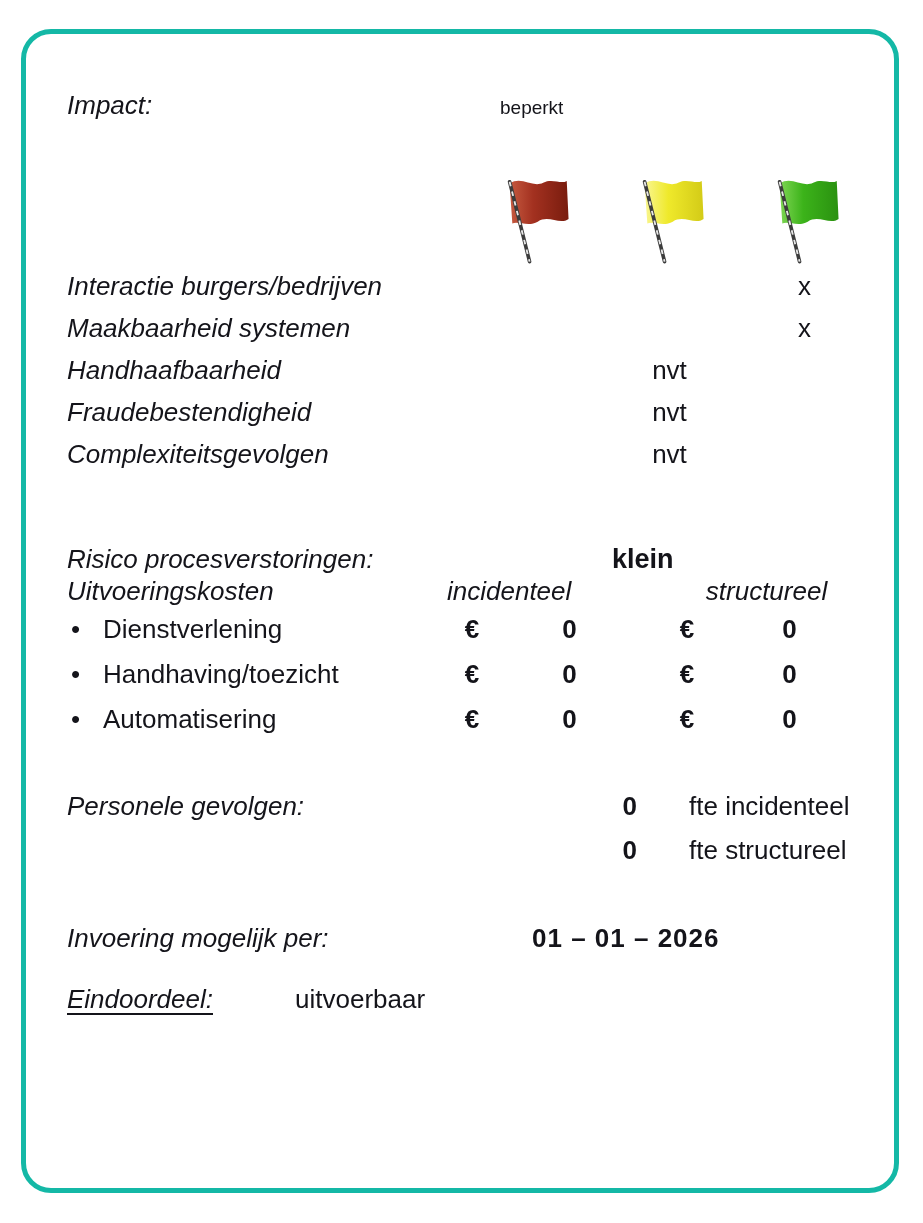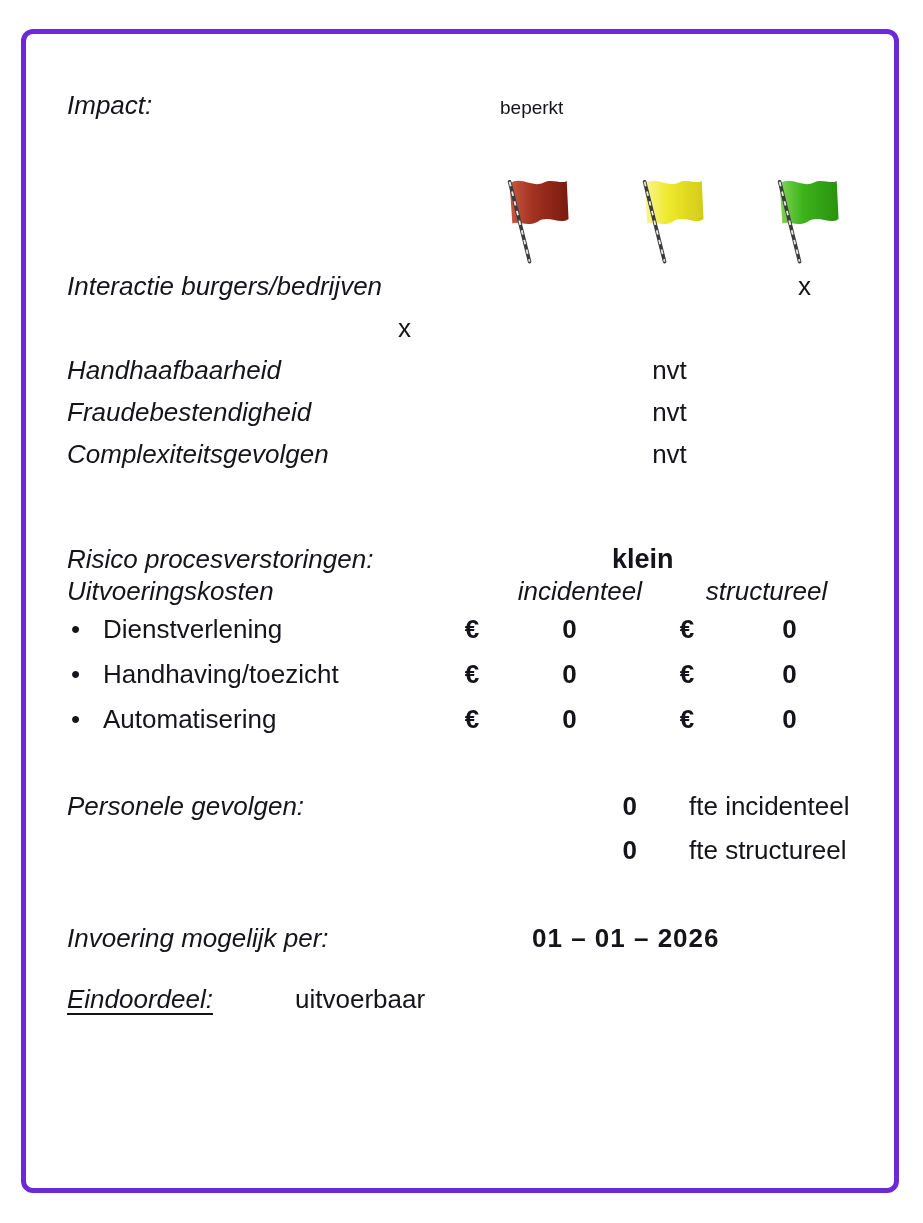--- a/index.html
+++ b/index.html
@@ -12,22 +12,22 @@
     font-family: "Liberation Sans", sans-serif;
     color: #14141a;
   }
   .card {
     position: absolute;
     left: 21px;
     top: 29px;
     width: 878px;
     height: 1164px;
     box-sizing: border-box;
-    border: 5px solid #6d28d9;
-    border-radius: 12px;
+    border: 5px solid #14b8a6;
+    border-radius: 30px;
     background: #ffffff;
     padding: 55px 28px 0 41px;
     font-size: 26px;
   }
   .lbl-it { font-style: italic; }
   .row { display: flex; align-items: baseline; }
 
   
   .impact-row { height: 32px; line-height: 32px; }
   .impact-label { flex: 0 0 433px; }
@@ -44,21 +44,21 @@
   .crit-col { flex: 0 0 135px; text-align: center; }
 
   
   .risico-row { margin-top: 68px; height: 32px; line-height: 32px; }
   .risico-label { flex: 0 0 545px; }
   .risico-value { font-weight: bold; font-size: 27px; }
 
   
   .kosten-header { display: flex; height: 32px; line-height: 32px; font-style: italic; }
   .kh-label { flex: 0 0 380px; }
-  .kh-col1 { flex: 0 0 195px; text-align: right; font-style: italic; }
+  .kh-col1 { flex: 0 0 195px; text-align: left; font-style: italic; }
   .kh-col2 { flex: 0 0 205px; text-align: center; transform: translateX(22px); }
 
   .kosten-row { display: flex; height: 45px; line-height: 45px; }
   .k-label { flex: 0 0 380px; white-space: nowrap; }
   .k-label::before { content: "\2022"; display: inline-block; width: 32px; padding-left: 4px; }
   .k-eur1 { flex: 0 0 50px;  text-align: center; font-weight: bold; }
   .k-val1 { flex: 0 0 145px; text-align: center; font-weight: bold; }
   .k-eur2 { flex: 0 0 90px;  text-align: center; font-weight: bold; }
   .k-val2 { flex: 0 0 115px; text-align: center; font-weight: bold; }
 
@@ -138,20 +138,21 @@
   </div>
 
   <div>
     <div class="crit-row">
       <span class="crit-label">Interactie burgers/bedrijven</span>
       <span class="crit-col"></span>
       <span class="crit-col"></span>
       <span class="crit-col">x</span>
     </div>
     <div class="crit-row">
+      <span class="crit-label">Maakbaarheid systemen</span>
       <span class="crit-col"></span>
       <span class="crit-col"></span>
       <span class="crit-col">x</span>
     </div>
     <div class="crit-row">
       <span class="crit-label">Handhaafbaarheid</span>
       <span class="crit-col"></span>
       <span class="crit-col">nvt</span>
       <span class="crit-col"></span>
     </div>

